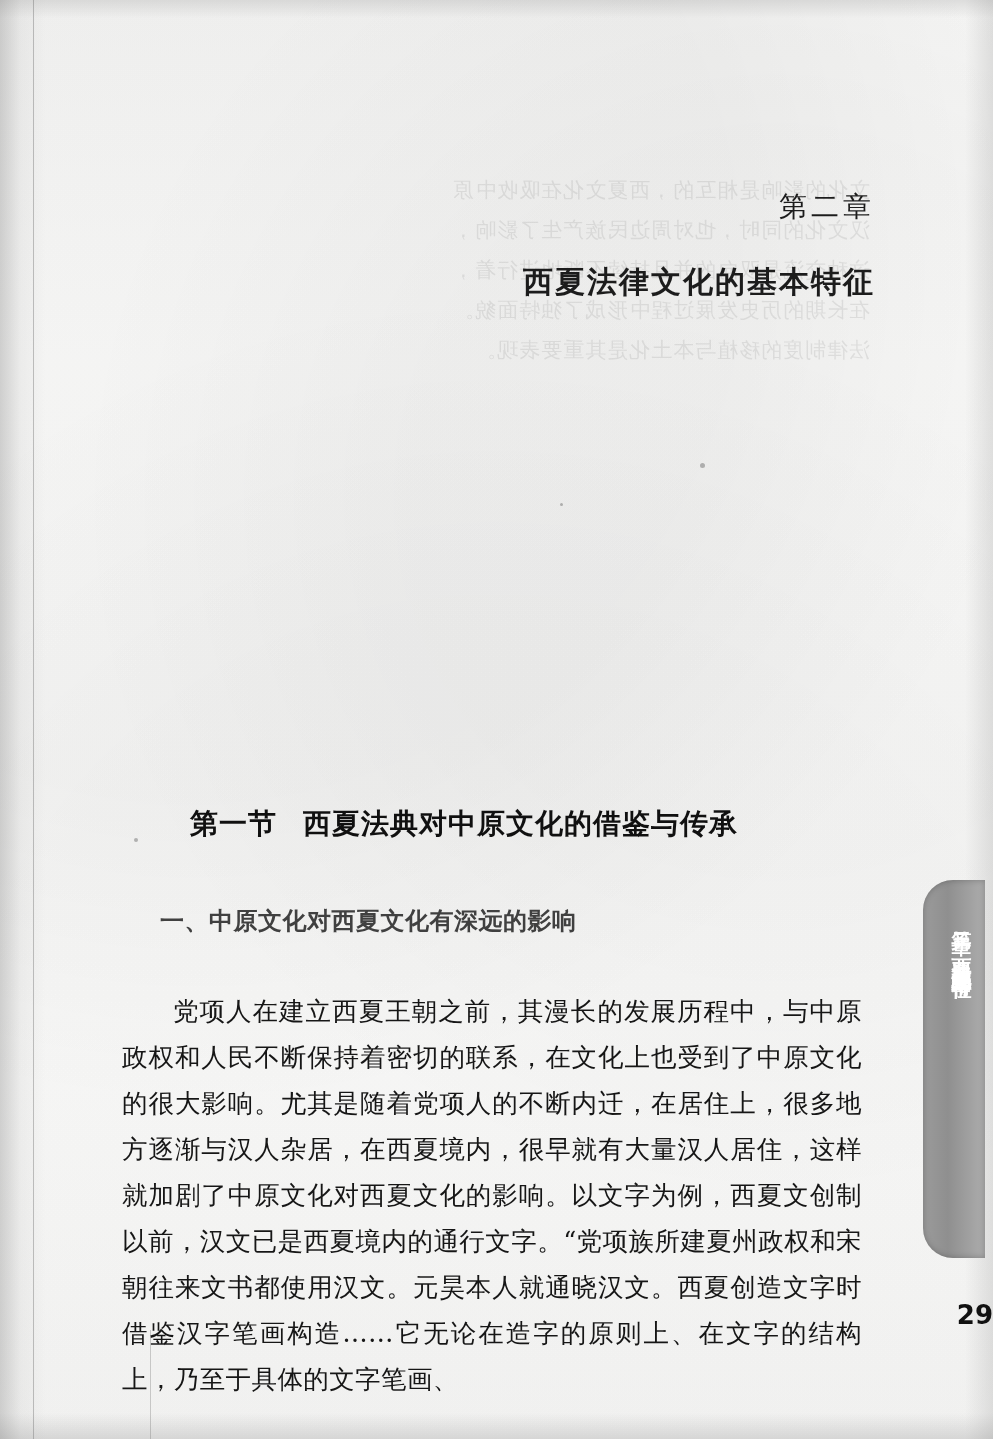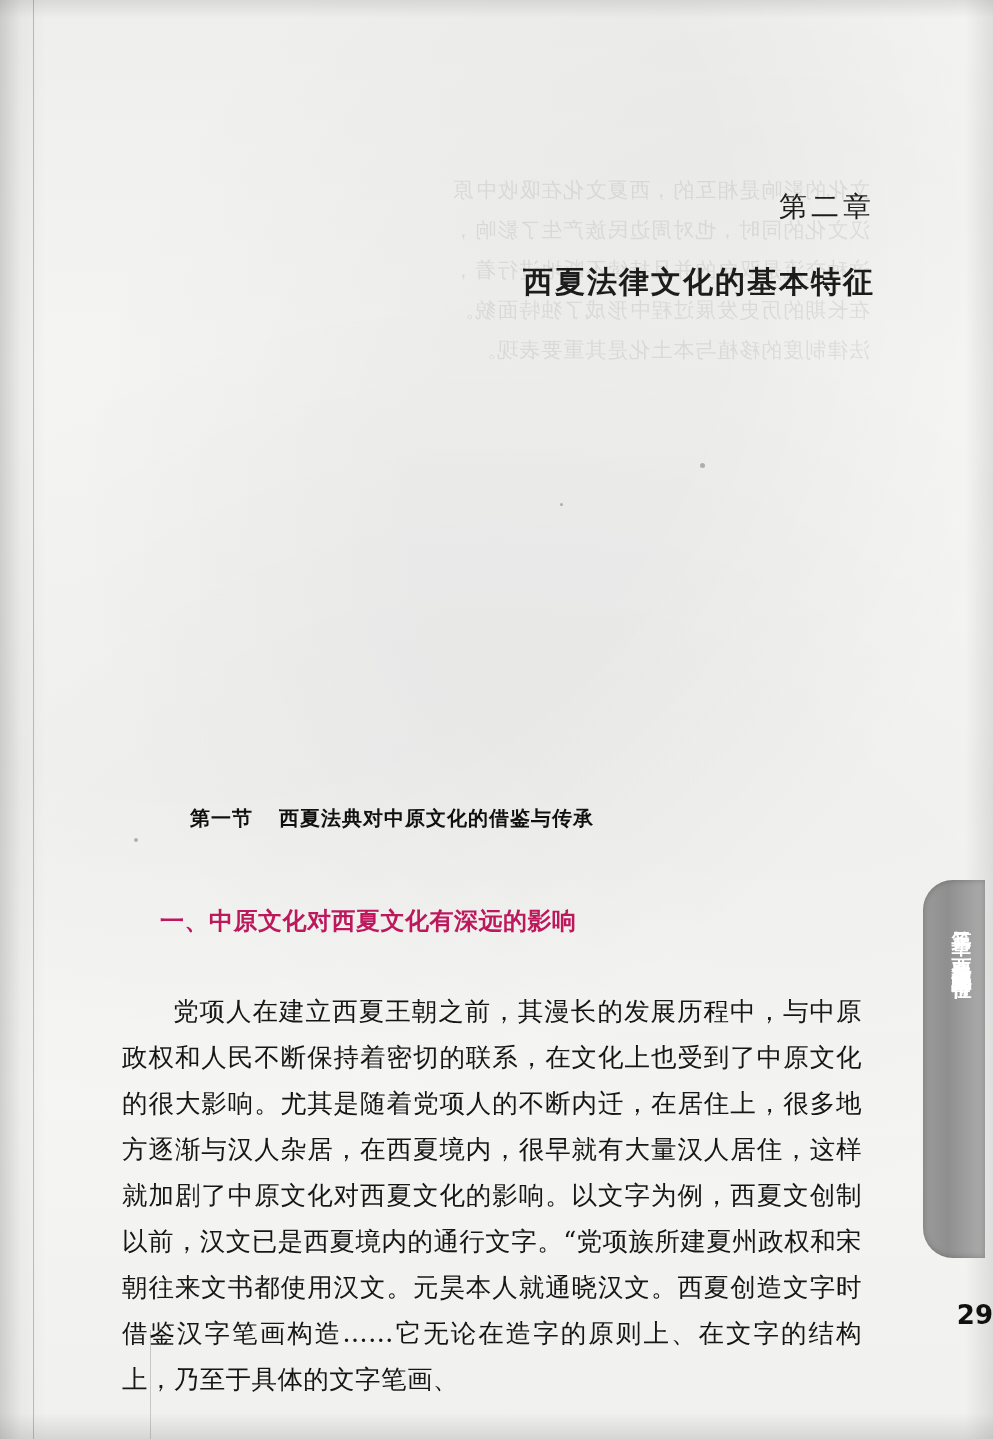--- a/index.html
+++ b/index.html
@@ -127,36 +127,36 @@
     letter-spacing: 0.4px;
   }
   .indent { text-indent: 2em; }
 
   #para-intro { top: 505px; }
 
   .section-heading {
     position: absolute;
     left: 190px;
     top: 805px;
-    font-size: 20px;
+    font-size: 28px;
     font-weight: bold;
     letter-spacing: 1px;
     color: #101010;
     font-family: "DejaVu Sans", "Liberation Sans", sans-serif;
   }
   .section-heading .gap { display: inline-block; width: 26px; }
 
   .sub-heading {
     position: absolute;
     left: 160px;
     top: 905px;
     font-size: 24px;
     font-weight: bold;
     letter-spacing: 0.5px;
-    color: #be185d;
+    color: #404040;
     font-family: "DejaVu Sans", "Liberation Sans", sans-serif;
   }
 
   #para-body { top: 960px; margin-top: 28px; }
 
   .page-number {
     position: absolute;
     left: 0;
     right: 0;
     top: 1300px;

